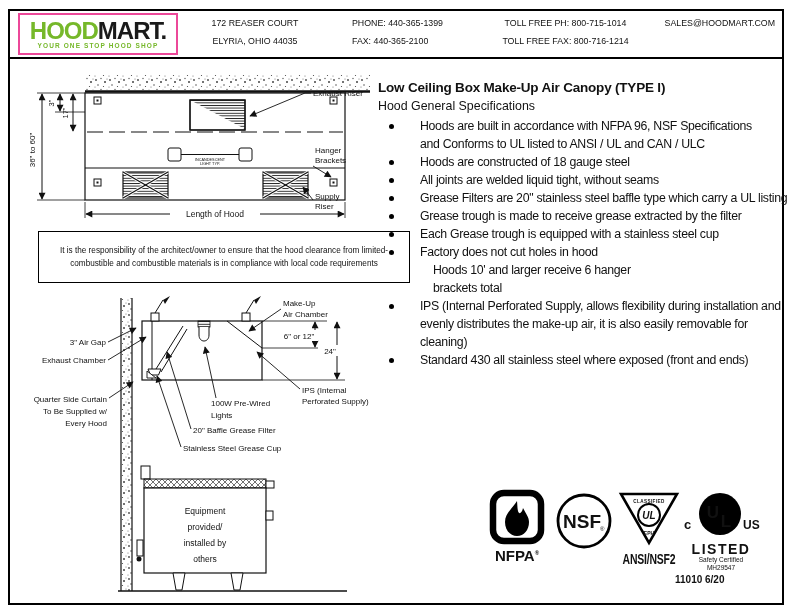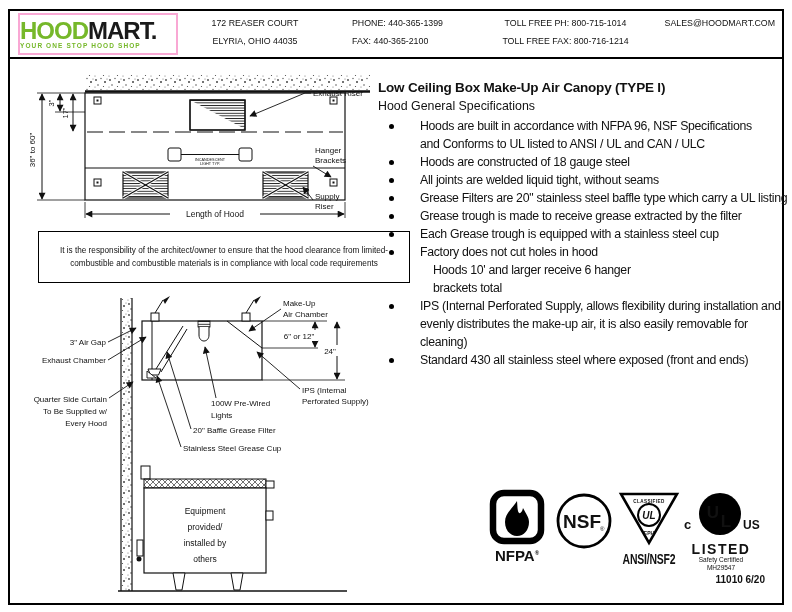--- a/index.html
+++ b/index.html
@@ -4,22 +4,22 @@
 <style>
   html,body{margin:0;padding:0;}
   body{
     width:792px;height:612px;position:relative;background:#fff;
     font-family:"Liberation Sans","DejaVu Sans",sans-serif;color:#111;overflow:hidden;
   }
   .frame{position:absolute;left:8px;top:9px;width:772px;height:592px;border:2px solid #000;}
   .header-rule{position:absolute;left:8px;top:57px;width:776px;height:2px;background:#000;}
 
   
-  .logo-box{position:absolute;left:18px;top:13px;width:160px;height:42px;border:2px solid #f9a8d4;
-    text-align:left;box-sizing:border-box;background:#fff;}
+  .logo-box{position:absolute;left:18px;top:13px;width:160px;height:42px;border:2px solid #ec4899;
+    text-align:center;box-sizing:border-box;background:#fff;}
   .logo-text{font-size:24px;font-weight:bold;letter-spacing:-1px;line-height:25px;margin-top:3px;white-space:nowrap;}
   .logo-green{color:#76b82a;}
   .logo-dark{color:#1a1a1a;}
   .tagline{font-size:6.5px;font-weight:bold;color:#76b82a;letter-spacing:1.1px;margin-top:-1px;}
   .hcol{position:absolute;top:14px;font-size:8.8px;line-height:18px;white-space:nowrap;}
   .hc1{left:185px;width:140px;text-align:center;}
   .hc2{left:352px;width:135px;text-align:left;}
   .hc3{left:488px;width:155px;text-align:center;}
   .hc4{left:630px;width:145px;text-align:right;}
 
@@ -50,21 +50,21 @@
   .cert-nfpa{left:486px;top:489px;width:62px;}
   .nfpa-label{font-size:15px;font-weight:bold;margin-top:-2px;}
   .cert-nsf{left:555px;top:492px;width:58px;}
   .cert-ulc{left:616px;top:487px;width:66px;}
   .ulc-label{font-size:11px;font-weight:800;letter-spacing:-0.2px;transform:scale(0.95,1.25);margin-top:0px;}
   .cert-ull{left:682px;top:489px;width:78px;}
   .ull-listed{font-size:14px;font-weight:bold;letter-spacing:1.5px;line-height:13px;}
   .ull-small{font-size:6.5px;line-height:8px;}
   sup.reg{font-size:6px;vertical-align:super;}
 
-  .docnum{position:absolute;left:675px;top:574px;width:90px;text-align:right;font-size:10px;font-weight:bold;}
+  .docnum{position:absolute;left:675px;top:574px;width:90px;font-size:10px;font-weight:bold;}
 </style>
 </head>
 <body>
 
 <div class="frame"></div>
 <div class="header-rule"></div>
 
 <div class="logo-box">
   <div class="logo-text"><span class="logo-green">HOOD</span><span class="logo-dark">MART.</span></div>
   <div class="tagline">YOUR ONE STOP HOOD SHOP</div>

